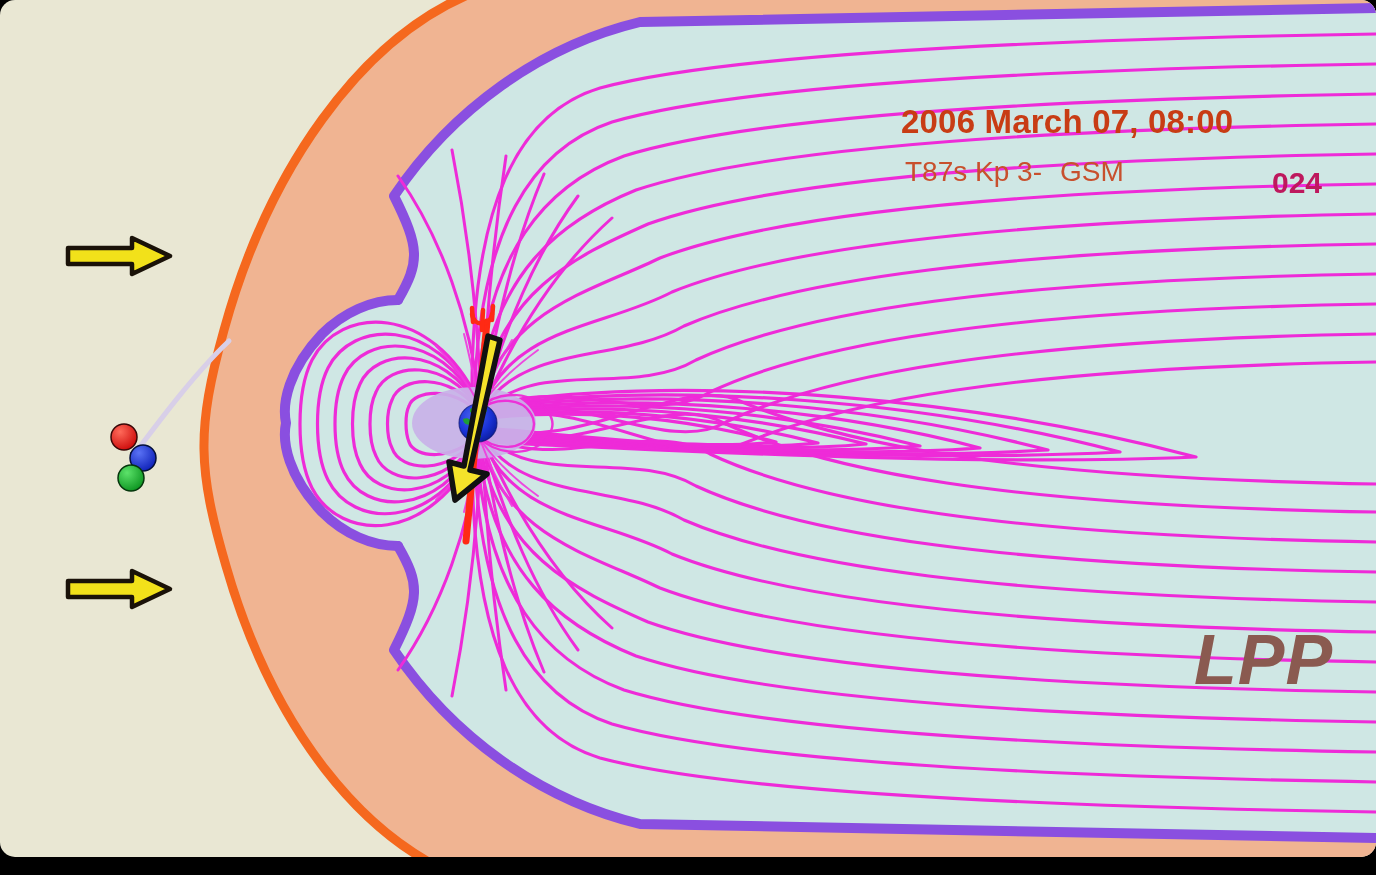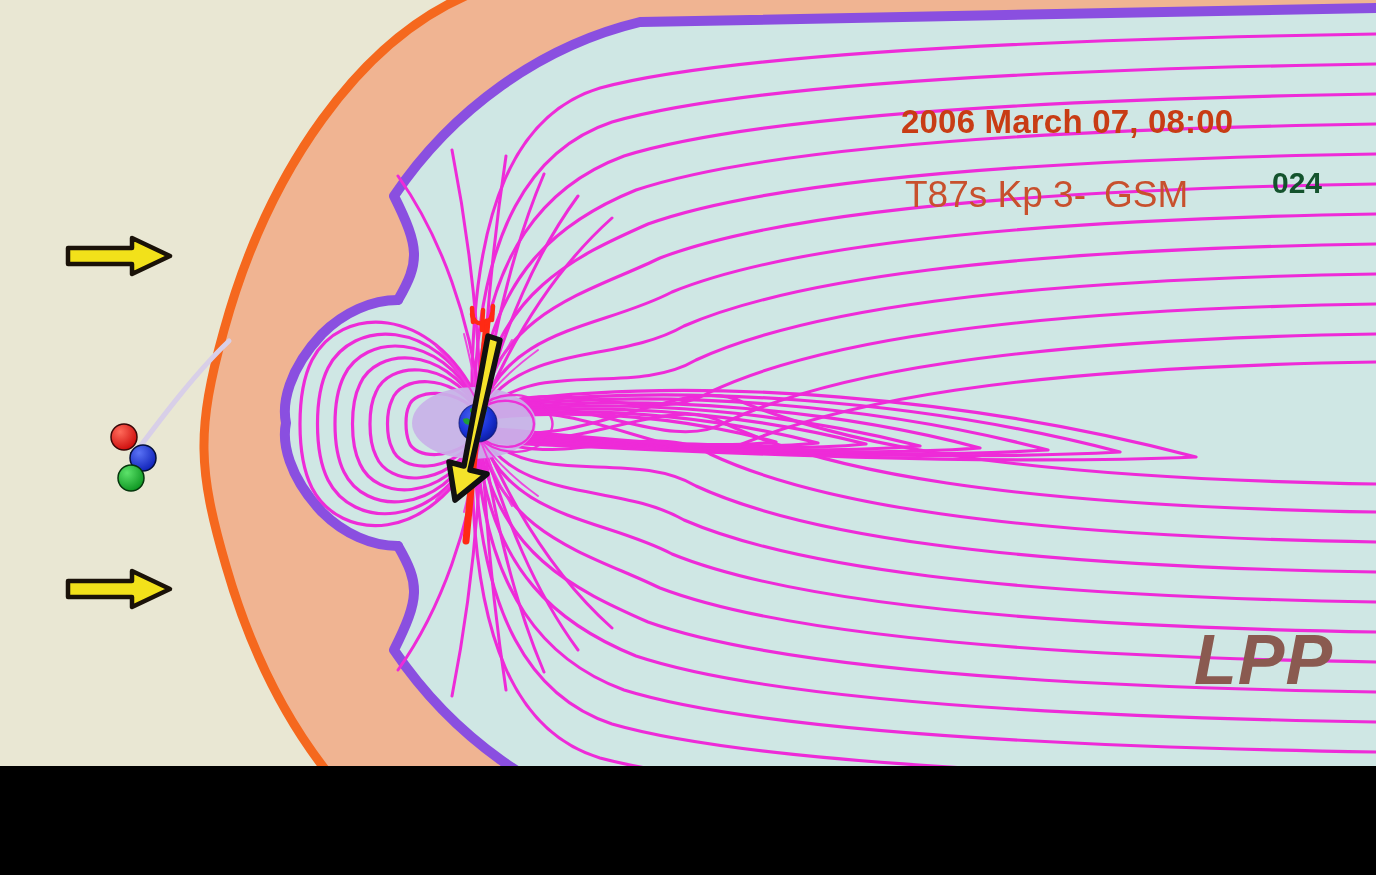--- a/index.html
+++ b/index.html
@@ -1,23 +1,23 @@
 <!DOCTYPE html>
 <html><head>
 <meta charset="utf-8">
 <style>
   html,body{margin:0;padding:0;background:#000;}
   body{font-family:"Liberation Sans",sans-serif;}
-  #stage{position:relative;width:1376px;height:766px;overflow:hidden;background:#E9E7D3;}
+  #stage{position:relative;width:1376px;height:857px;overflow:hidden;background:#E9E7D3;border-radius:15px;}
   #stage svg{position:absolute;left:0;top:0;}
   .lbl{position:absolute;white-space:nowrap;}
   #title-date{left:901px;top:103px;font-size:33px;font-weight:bold;color:#C83C14;letter-spacing:.2px;}
-  #model-line{left:905px;top:174px;font-size:37px;color:#C8502D;}
+  #model-line{left:905px;top:156px;font-size:28px;color:#C8502D;}
   #model-line .gsm{margin-left:18px;}
-  #frame-num{position:absolute;left:1272px;top:166px;font-size:30px;font-weight:bold;color:#14532d;}
+  #frame-num{position:absolute;left:1272px;top:166px;font-size:30px;font-weight:bold;color:#be185d;}
   #lpp{left:1186px;top:620px;font-size:70px;font-weight:bold;font-style:italic;color:#8A5A50;letter-spacing:1px;margin-left:8px;}
   #bottombar{position:absolute;left:0;top:861px;width:1376px;height:14px;background:#0A0A0A;}
 </style>
 </head>
 <body>
 
 <div id="stage">
 
   <svg width="1376" height="875" viewBox="0 0 1376 875">
     <defs>

